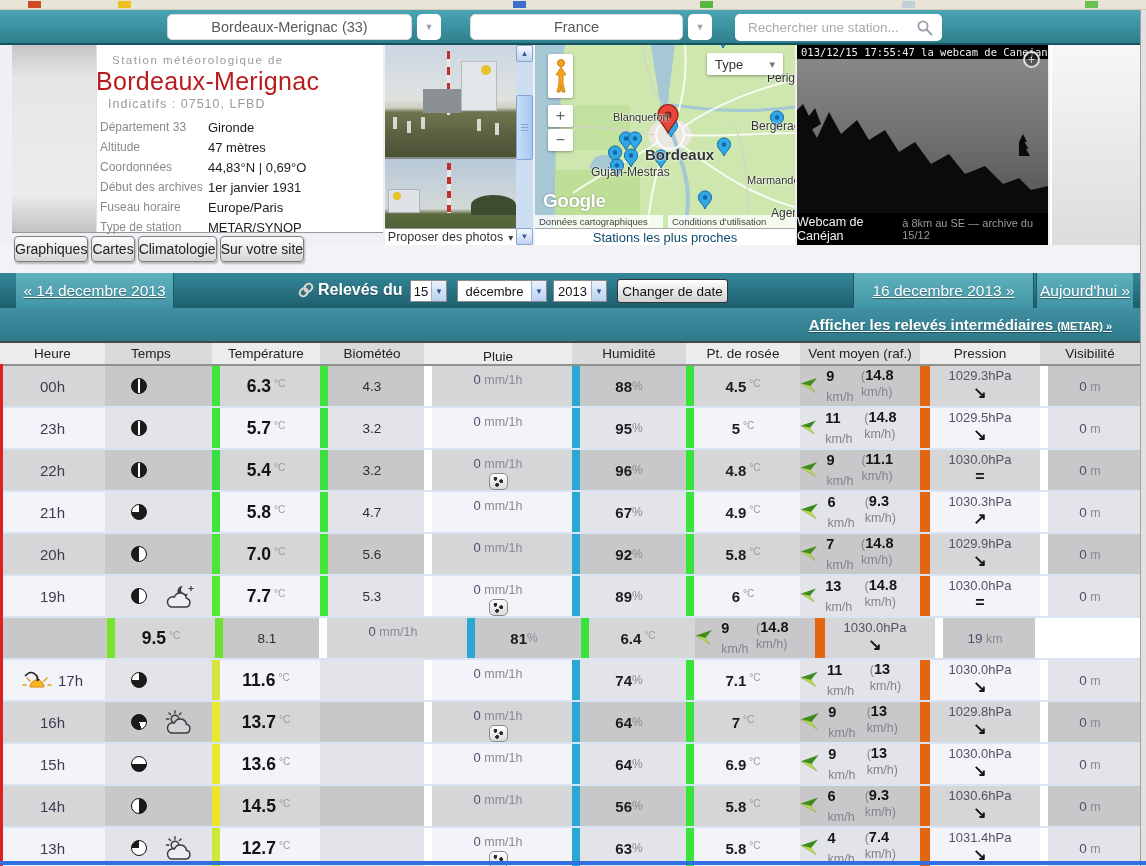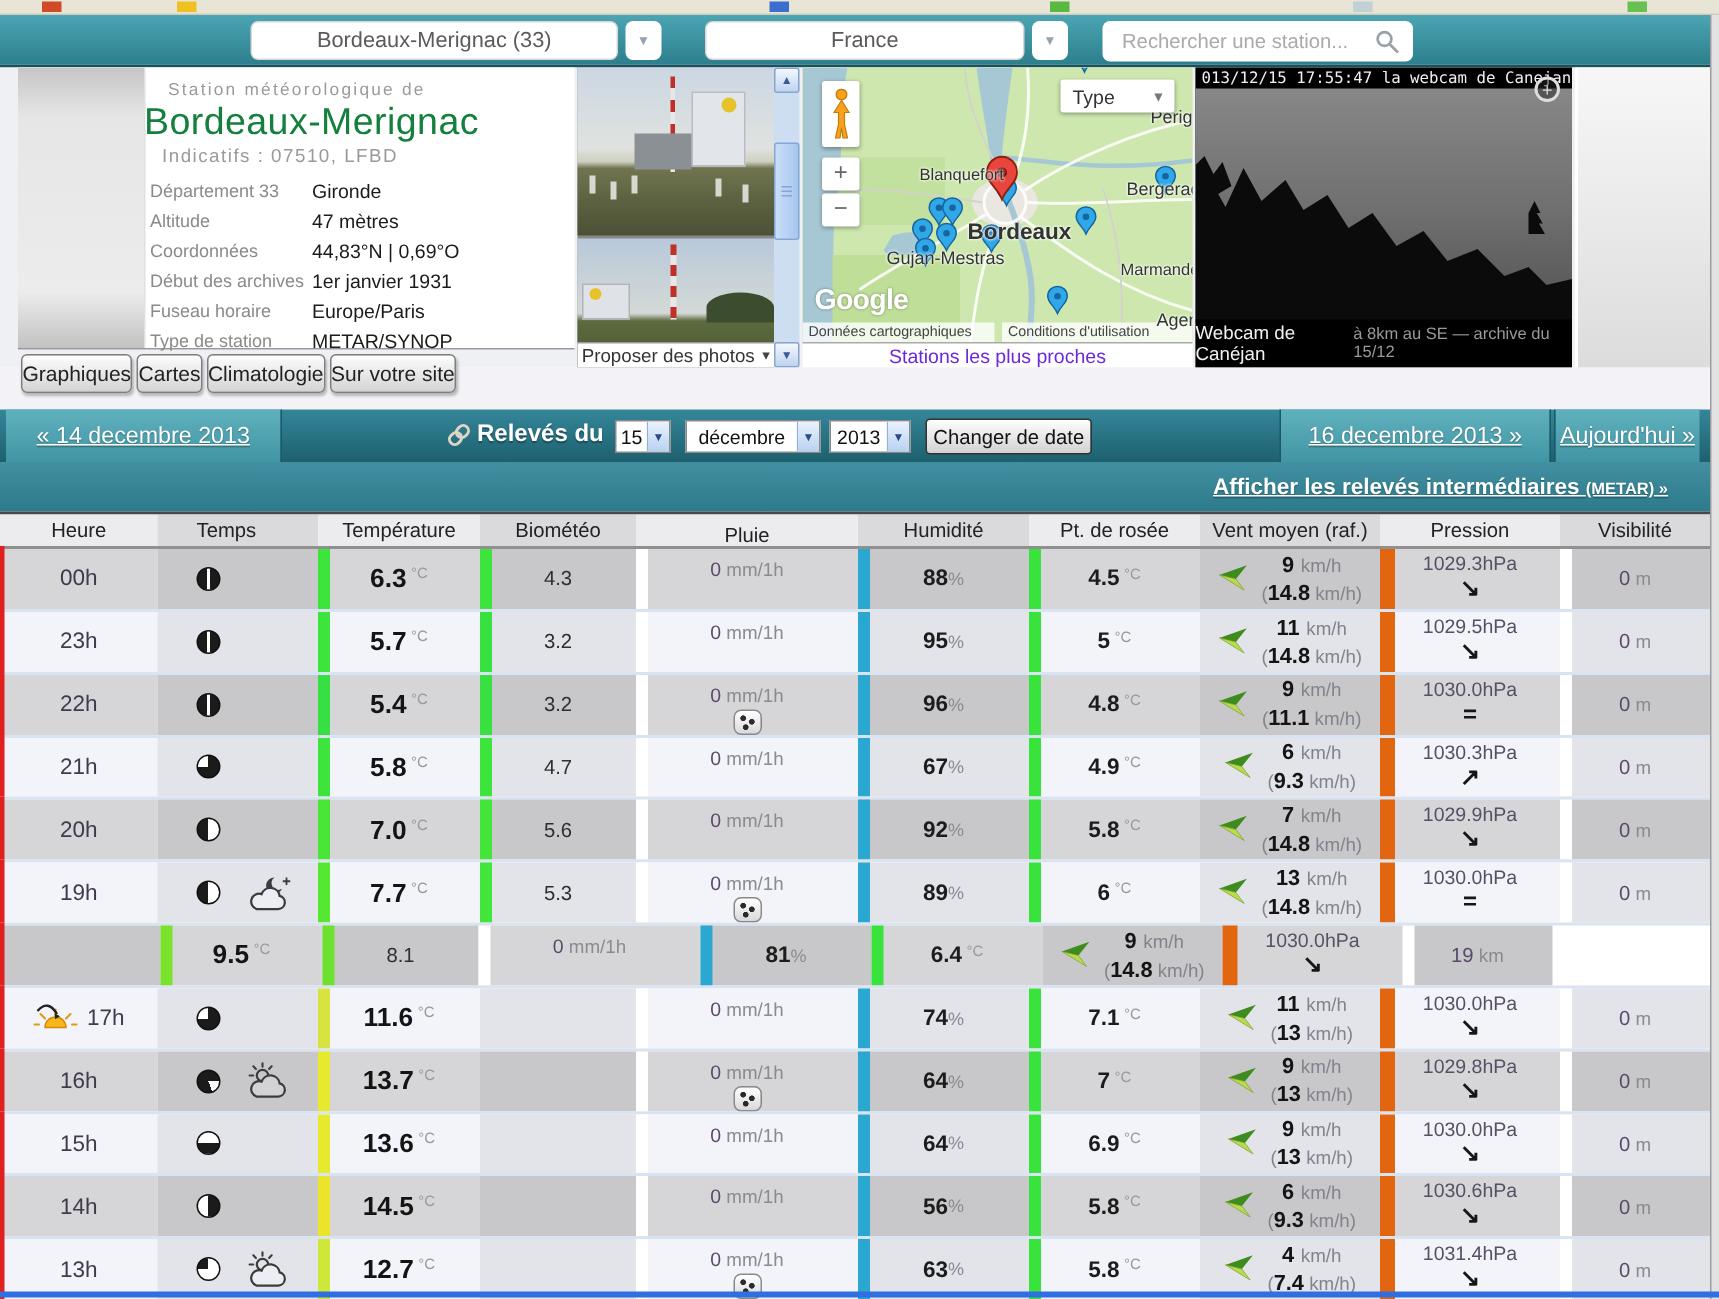--- a/index.html
+++ b/index.html
@@ -13,21 +13,21 @@
 .tsel{position:absolute;top:4px;height:26px;background:#fff;border-radius:5px;border:1px solid #d8d8d8;display:flex;align-items:center;justify-content:center;font-size:14.5px;color:#5a5a5a}
 .tbtn{position:absolute;top:4px;height:26px;width:24px;background:#fff;border-radius:5px;display:flex;align-items:center;justify-content:center;color:#98a2ac;font-size:9px}
 .tbtn::after{content:"▼"}
 #search{position:absolute;top:4px;left:735px;width:207px;height:27px;background:#fff;border-radius:5px;display:flex;align-items:center;padding:0 8px 0 13px;color:#aaa;font-size:13.5px}
 #search .ph{flex:1}
 
 #header{left:0;top:45px;width:1146px;height:200px;background:#eef0f4}
 #stationpanel{position:absolute;left:12px;top:0;width:371px;height:188px;background:#fff;border-bottom:1px solid #98989c}
 #stationgray{position:absolute;left:0;top:0;bottom:0;width:85px;background:linear-gradient(180deg,#c6c6c6,#e6e6e6 18%,#ececec 80%,#c2c2c2);border-right:1px solid #e0e0e0}
 #st-prefix{position:absolute;left:100px;top:9px;font-size:11.5px;color:#9a9a9a;letter-spacing:1.5px}
-#st-name{position:absolute;left:84px;top:22px;font-size:25px;color:#15803d;letter-spacing:.3px}
+#st-name{position:absolute;left:84px;top:22px;font-size:25px;color:#b91c1c;letter-spacing:.3px}
 #st-ind{position:absolute;left:96px;top:52px;font-size:12.5px;color:#9a9a9a;letter-spacing:1px}
 #st-details{position:absolute;left:88px;top:72px;width:280px}
 .drow{display:flex;height:20px;align-items:center;white-space:nowrap}
 .drow .dl{width:108px;font-size:12px;color:#8a8a8a;flex:none}
 .drow .dv{font-size:13px;color:#1b1b1b}
 
 #photos{position:absolute;left:385px;top:0;width:131px;height:200px;background:#888}
 #photo1{position:absolute;left:0;top:0;width:131px;height:112px;background:linear-gradient(180deg,#ccd7e3,#dfe2df 48%,#cfd0c2 56%,#70754f 60%,#5d6242 78%,#4b5135)}
 #photo1 .bld1{position:absolute;left:76px;top:16px;width:36px;height:50px;background:#e2e5e9;border:1px solid #b8bcc2}
 #photo1 .sun{position:absolute;left:96px;top:20px;width:10px;height:10px;border-radius:50%;background:#e6c32a}
@@ -43,21 +43,21 @@
 #photocap::after{content:"▾";color:#444;font-size:10px}
 
 #pscroll{position:absolute;left:516px;top:0;width:17px;height:200px;background:#cdddf2}
 .sarrow{position:absolute;left:0;width:17px;height:17px;background:linear-gradient(180deg,#f4f8fe,#bed3ef);border:1px solid #89a6cc;border-radius:2px;display:flex;align-items:center;justify-content:center;font-size:8px;color:#3b5a96}
 #sup{top:0}#sup::after{content:"▲"}
 #sdown{bottom:0}#sdown::after{content:"▼"}
 #sthumb{position:absolute;left:0;top:50px;width:17px;height:65px;background:linear-gradient(90deg,#cadef8,#a6c6ef);border:1px solid #84a6d4;border-radius:2px}
 #sthumb::after{content:"";position:absolute;left:4px;top:28px;width:7px;height:1px;background:#84a6d4;box-shadow:0 3px 0 #84a6d4,0 6px 0 #84a6d4}
 
 #map{position:absolute;left:535px;top:0;width:260px;height:183px;background:#cde7ae;overflow:hidden}
-#mapcap{position:absolute;left:535px;top:183px;width:260px;height:17px;background:#fff;border-top:1px solid #aaa;display:flex;align-items:center;justify-content:center;font-size:13px;color:#6d28d9}
+#mapcap{position:absolute;left:535px;top:183px;width:260px;height:17px;background:#fff;border-top:1px solid #aaa;display:flex;align-items:center;justify-content:center;font-size:13px;color:#0c4a6e}
 #planbtn{position:absolute;right:12px;top:8px;width:76px;height:22px;background:#fff;border-radius:2px;box-shadow:0 1px 3px rgba(0,0,0,.35);display:flex;align-items:center;justify-content:space-between;padding:0 8px;font-size:13px;color:#333;z-index:6}
 #planbtn::after{content:"▾";color:#777;font-size:11px}
 #pegman{position:absolute;left:13px;top:9px;width:25px;height:44px;background:#fff;border-radius:2px;box-shadow:0 1px 3px rgba(0,0,0,.35);display:flex;align-items:center;justify-content:center}
 .zbtn{position:absolute;left:13px;width:25px;height:22px;background:#fff;border-radius:2px;box-shadow:0 1px 3px rgba(0,0,0,.35);display:flex;align-items:center;justify-content:center;font-size:16px;color:#666}
 #zplus{top:60px}#zminus{top:84px}
 #glogo{position:absolute;left:8px;bottom:16px;font-size:19px;color:#fff;font-weight:bold;letter-spacing:-.5px;text-shadow:0 0 2px rgba(0,0,0,.4)}
 .attrib{position:absolute;bottom:0;height:13px;background:rgba(255,255,255,.8);font-size:9.5px;color:#444;display:flex;align-items:center;padding:0 4px}
 
 #webcam{position:absolute;left:797px;top:0;width:251px;height:200px;background:#000;overflow:hidden}
 #wcsky{position:absolute;left:0;top:0;width:251px;height:170px;background:linear-gradient(180deg,#8b8b8b,#707070 55%,#525252)}
@@ -68,21 +68,21 @@
 #wcbot .l1{font-size:12.5px;color:#f2f2f2}
 #wcbot .l2{font-size:11px;color:#9a9a9a}
 #hfill{position:absolute;left:1050px;top:0;width:90px;height:200px;background:linear-gradient(180deg,#f7f7f7,#dcdcdc);border-left:2px solid #fff}
 
 #tabstrip{left:0;top:245px;width:1146px;height:28px;background:#f2f2f7}
 #tabs{position:absolute;left:14px;top:236px;display:flex;gap:3px;z-index:5}
 .tab{height:26px;padding:0 0;background:linear-gradient(180deg,#fdfdfd,#d4d4d4);border:1px solid #7e7e7e;border-radius:4px;display:flex;align-items:center;font-size:14px;color:#222;box-shadow:1px 2px 2px rgba(0,0,0,.25)}
 
 #datenav{left:0;top:273px;width:1140px;height:35px;background:linear-gradient(180deg,#35869a,#1d606e)}
 .dblock{position:absolute;top:0;height:35px;background:linear-gradient(180deg,#60b1be,#4195a4);display:flex;align-items:center;justify-content:center;color:#fff;font-size:15.5px;text-decoration:underline;text-shadow:0 1px 1px rgba(0,0,0,.35)}
-#dprev{left:4px;width:184px;border-right:1px solid #1a5a66}
+#dprev{left:16px;width:158px;border-right:1px solid #1a5a66}
 #dnext{left:853px;width:181px;border-left:1px solid #1a5a66;border-right:1px solid #1a5a66}
 #dtoday{left:1036px;width:97px;border-left:1px solid #1a5a66}
 #chainicon{position:absolute;left:296px;top:7px}
 #relevlbl{position:absolute;left:318px;top:8px;color:#fff;font-weight:bold;font-size:16px;text-shadow:0 1px 1px rgba(0,0,0,.35)}
 .dsel{position:absolute;top:7px;height:22px;background:#fff;border:1px solid #8a8a8a;display:flex;align-items:stretch;font-size:13px;color:#111}
 .dsel .v{flex:1;display:flex;align-items:center;justify-content:center}
 .dsel .xp{width:15px;background:linear-gradient(180deg,#eaf2fd,#b9d2f2);border-left:1px solid #9ab0d0;display:flex;align-items:center;justify-content:center;color:#2a4a8a;font-size:8px;border-radius:1px}
 .dsel .xp::after{content:"▼"}
 #seld{left:410px;width:37px}
 #selm{left:457px;width:90px}
@@ -115,21 +115,21 @@
 .bioval{font-size:13.5px;color:#2e2e2e}
 .c4{flex-direction:column;justify-content:flex-start;padding-top:6px}
 .rainline{font-size:12.5px;color:#8a8a92}
 .rainline .rv{color:#5a4a6a;font-size:13px}
 .rico{width:19px;height:17px;border:1px solid #8a8a8a;border-radius:5px;margin-top:2px;background:radial-gradient(circle at 32% 32%,#2a2a2a 1.7px,transparent 2.1px),radial-gradient(circle at 66% 48%,#2a2a2a 1.7px,transparent 2.1px),radial-gradient(circle at 42% 72%,#2a2a2a 1.7px,transparent 2.1px),linear-gradient(#fff,#d9d9d9)}
 .humv{font-size:15px;font-weight:bold;color:#1c1c1c}
 .humu{font-size:12px;color:#8a8a92}
 .dewv{font-size:15px;font-weight:bold;color:#1c1c1c}
 .dewu{font-size:10px;color:#9a9a9a;margin-left:3px;margin-top:-5px}
 .c7{gap:7px}
-.windstack{display:flex;flex-direction:column;align-items:center;line-height:1.25}
+.windstack{display:flex;flex-direction:row;align-items:flex-start;line-height:1.25}
 .windstack .w1 b{font-size:14.5px;color:#141414}
 .windstack .w1 span{font-size:12.5px;color:#83838d}
 .windstack .w2{font-size:12.5px;color:#83838d}
 .windstack .w2 b{font-size:14.5px;color:#141414}
 .c8{flex-direction:column;justify-content:center;line-height:1.15}
 .pline{font-size:13px;color:#565064}
 .ptrend{font-size:16px;font-weight:bold;color:#161616}
 .visline{font-size:12.5px;color:#8a8a92}
 .visline .vv{color:#5a4a6a;font-size:13.5px}
 #rightedge{left:1140px;top:10px;width:6px;height:856px;background:#e2e2e2;border-left:1px solid #9e9e9e;z-index:40}

